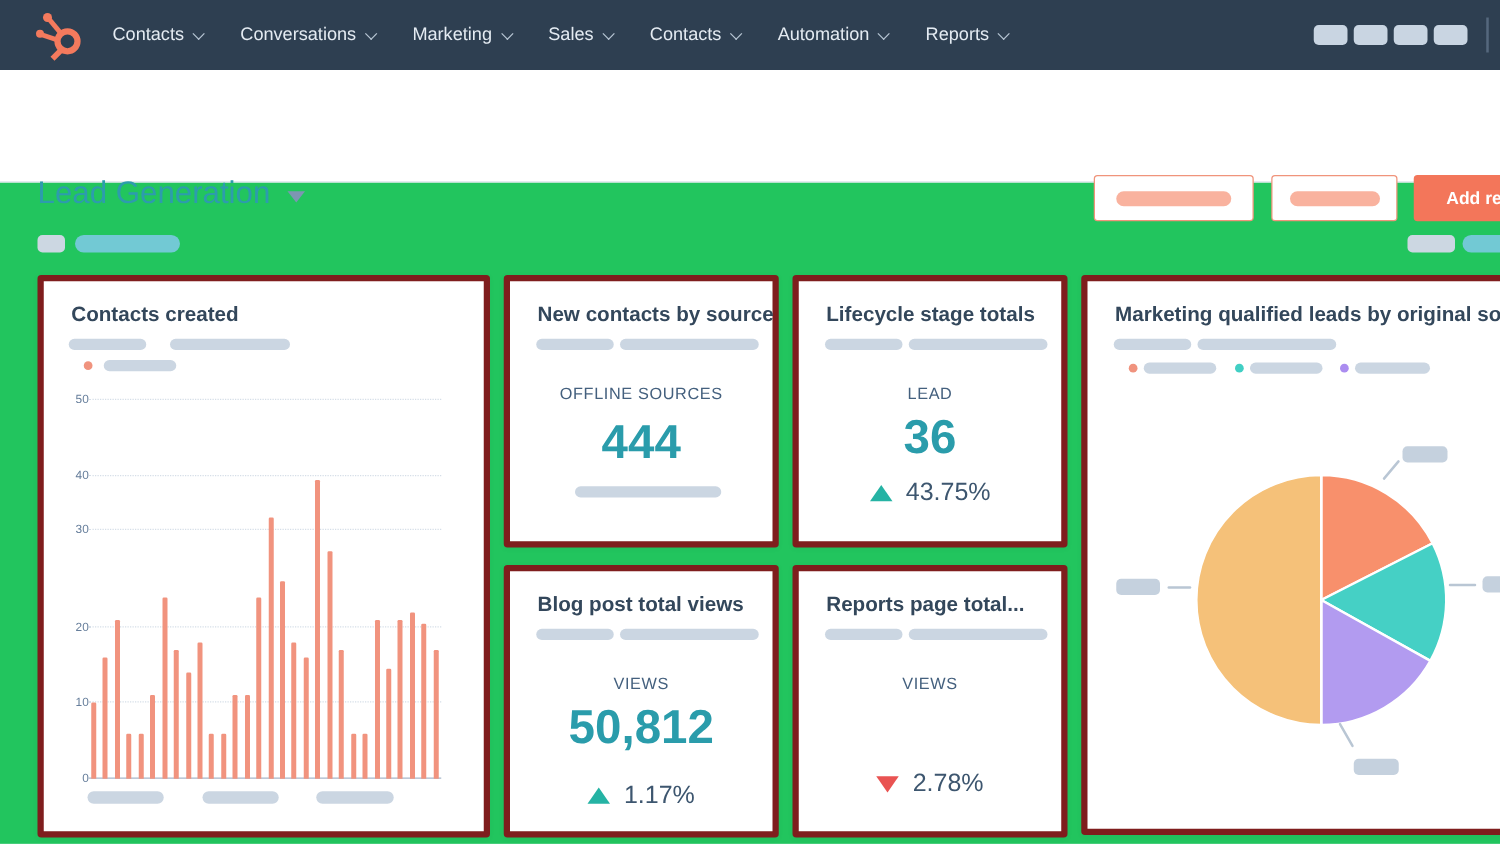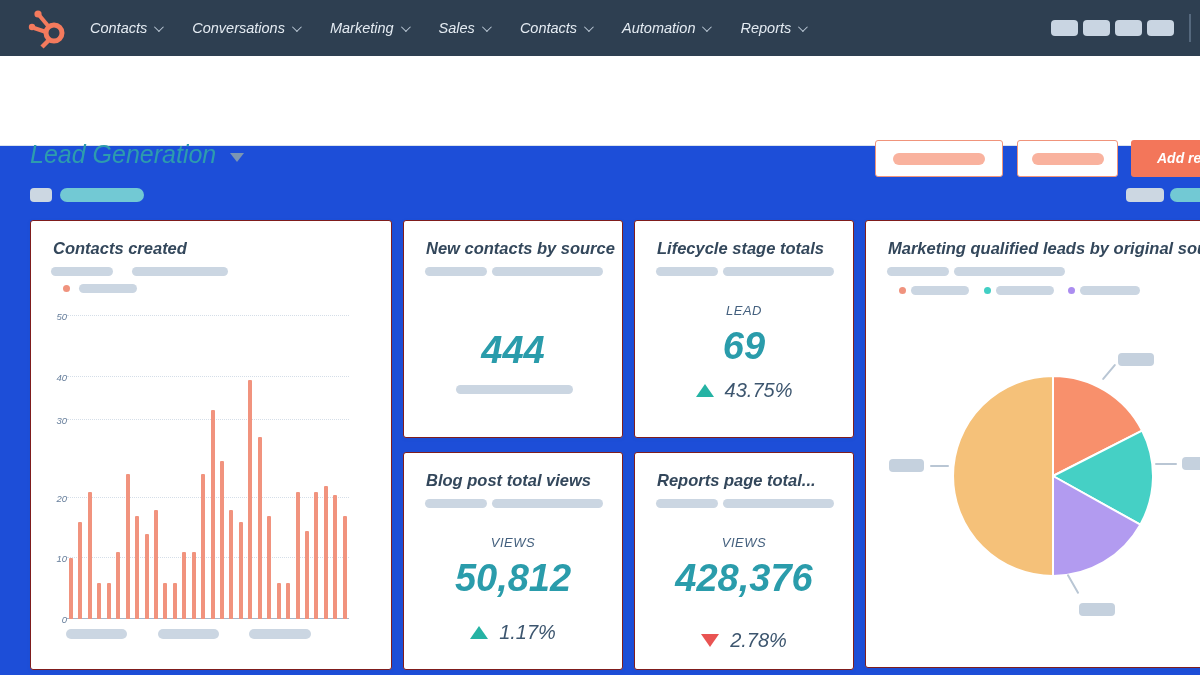--- a/index.html
+++ b/index.html
@@ -1,17 +1,17 @@
 <!DOCTYPE html>
 <html><head>
 <meta charset="utf-8">
 <style>
   html,body{margin:0;padding:0;}
   body{width:1200px;height:675px;overflow:hidden;font-family:"Liberation Sans",sans-serif;background:#eaf0f6;}
-  .stage{position:relative;width:1200px;height:675px;overflow:hidden;background:#1d4ed8;font-style:italic;}
+  .stage{position:relative;width:1200px;height:675px;overflow:hidden;background:#22c55e;}
 
   
   .topnav{position:absolute;left:0;top:0;width:1200px;height:56px;background:#2e3f51;display:flex;align-items:center;}
   .logo{position:absolute;left:24px;top:6px;width:46px;height:46px;}
   .nav-items{position:absolute;left:90px;top:0;height:56px;display:flex;align-items:center;gap:31px;}
   .nav-item{display:flex;align-items:center;gap:7px;color:#e4ebf2;font-size:14.5px;font-weight:500;cursor:pointer;white-space:nowrap;}
   .chev{width:6px;height:6px;border-right:1.6px solid #b8c6d4;border-bottom:1.6px solid #b8c6d4;transform:rotate(45deg) translateY(-2px);}
   .nav-right{position:absolute;right:26px;top:20px;display:flex;gap:5px;align-items:center;}
   .nav-pill{width:27px;height:16px;border-radius:4px;background:#c9d5e2;}
   .nav-divider{position:absolute;left:1189px;top:14px;width:2px;height:28px;background:#55687d;}
@@ -23,21 +23,21 @@
   .btn-outline{position:absolute;top:84px;height:37px;background:#fff;border:1.5px solid #f0947b;border-radius:3px;display:flex;align-items:center;justify-content:center;cursor:pointer;box-sizing:border-box;}
   .btn-outline .ph-orange{height:12px;border-radius:6px;background:#f9b29e;}
   .btn-solid{position:absolute;left:1131px;top:84px;width:120px;height:37px;background:#f3765a;border-radius:3px;color:#ffffff;font-size:14px;font-weight:bold;line-height:37px;padding-left:26px;box-sizing:border-box;cursor:pointer;}
 
   
   .ph{background:#cbd6e2;border-radius:7px;height:9px;}
   .pill-gray{position:absolute;background:#ccd7e2;border-radius:4px;height:14px;}
   .pill-teal{position:absolute;background:#72c9d4;border-radius:7px;height:14px;}
 
   
-  .card{position:absolute;background:#ffffff;border:1px solid #7f1d1d;border-radius:3px;box-shadow:0 1px 4px rgba(45,62,80,.06);box-sizing:border-box;}
+  .card{position:absolute;background:#ffffff;border:5px solid #7f1d1d;border-radius:3px;box-shadow:0 1px 4px rgba(45,62,80,.06);box-sizing:border-box;}
   .card-title{position:absolute;left:22px;top:18px;font-size:16.5px;font-weight:700;color:#33475b;white-space:nowrap;}
   .dot{position:absolute;width:7px;height:7px;border-radius:50%;}
   .stat-label{position:absolute;left:0;width:100%;text-align:center;font-size:13px;font-weight:500;letter-spacing:.5px;color:#44607e;}
   .stat-value{position:absolute;left:0;width:100%;text-align:center;font-size:38px;font-weight:600;color:#2a9cab;}
   .delta{position:absolute;left:0;width:100%;display:flex;align-items:center;justify-content:center;gap:11px;font-size:20px;color:#3d566f;}
   .tri-up{width:0;height:0;border-left:9px solid transparent;border-right:9px solid transparent;border-bottom:13px solid #25b3a4;}
   .tri-down{width:0;height:0;border-left:9px solid transparent;border-right:9px solid transparent;border-top:13px solid #e95352;}
 
   
   .bar-plot{position:absolute;left:36px;top:95px;width:282px;height:303px;}
@@ -183,30 +183,31 @@
       </div>
     <div class="ph" style="position:absolute;left:35px;top:408px;width:61px;height:10px;"></div>
     <div class="ph" style="position:absolute;left:127px;top:408px;width:61px;height:10px;"></div>
     <div class="ph" style="position:absolute;left:218px;top:408px;width:62px;height:10px;"></div>
   </div>
 
   <div class="card" style="left:403px;top:220px;width:220px;height:218px;">
     <div class="card-title">New contacts by source</div>
     <div class="ph" style="position:absolute;left:21px;top:46px;width:62px;"></div>
     <div class="ph" style="position:absolute;left:88px;top:46px;width:111px;"></div>
+    <div class="stat-label" style="top:82px;">OFFLINE SOURCES</div>
     <div class="stat-value" style="top:108px;">444</div>
     <div class="ph" style="position:absolute;left:52px;top:164px;width:117px;"></div>
   </div>
 
   <div class="card" style="left:634px;top:220px;width:220px;height:218px;">
     <div class="card-title">Lifecycle stage totals</div>
     <div class="ph" style="position:absolute;left:21px;top:46px;width:62px;"></div>
     <div class="ph" style="position:absolute;left:88px;top:46px;width:111px;"></div>
     <div class="stat-label" style="top:82px;">LEAD</div>
-    <div class="stat-value" style="top:104px;">69</div>
+    <div class="stat-value" style="top:104px;">36</div>
     <div class="delta" style="top:158px;">
       <span class="tri-up"></span>
       <span>43.75%</span>
     </div>
   </div>
 
   <div class="card" style="left:403px;top:452px;width:220px;height:218px;">
     <div class="card-title">Blog post total views</div>
     <div class="ph" style="position:absolute;left:21px;top:46px;width:62px;"></div>
     <div class="ph" style="position:absolute;left:88px;top:46px;width:111px;"></div>
@@ -216,22 +217,21 @@
       <span class="tri-up"></span>
       <span>1.17%</span>
     </div>
   </div>
 
   <div class="card" style="left:634px;top:452px;width:220px;height:218px;">
     <div class="card-title">Reports page total...</div>
     <div class="ph" style="position:absolute;left:21px;top:46px;width:62px;"></div>
     <div class="ph" style="position:absolute;left:88px;top:46px;width:111px;"></div>
     <div class="stat-label" style="top:82px;">VIEWS</div>
-    <div class="stat-value" style="top:104px;">428,376</div>
-    <div class="delta" style="top:176px;text-align:right;">
+    <div class="delta" style="top:159px;text-align:right;">
       <span class="tri-down"></span>
       <span>2.78%</span>
     </div>
   </div>
 
   <div class="card" style="left:865px;top:220px;width:400px;height:448px;">
     <div class="card-title">Marketing qualified leads by original sour</div>
     <div class="ph" style="position:absolute;left:21px;top:46px;width:62px;"></div>
     <div class="ph" style="position:absolute;left:88px;top:46px;width:111px;"></div>
     <div class="dot" style="left:33px;top:66px;background:#f0937e;"></div>

